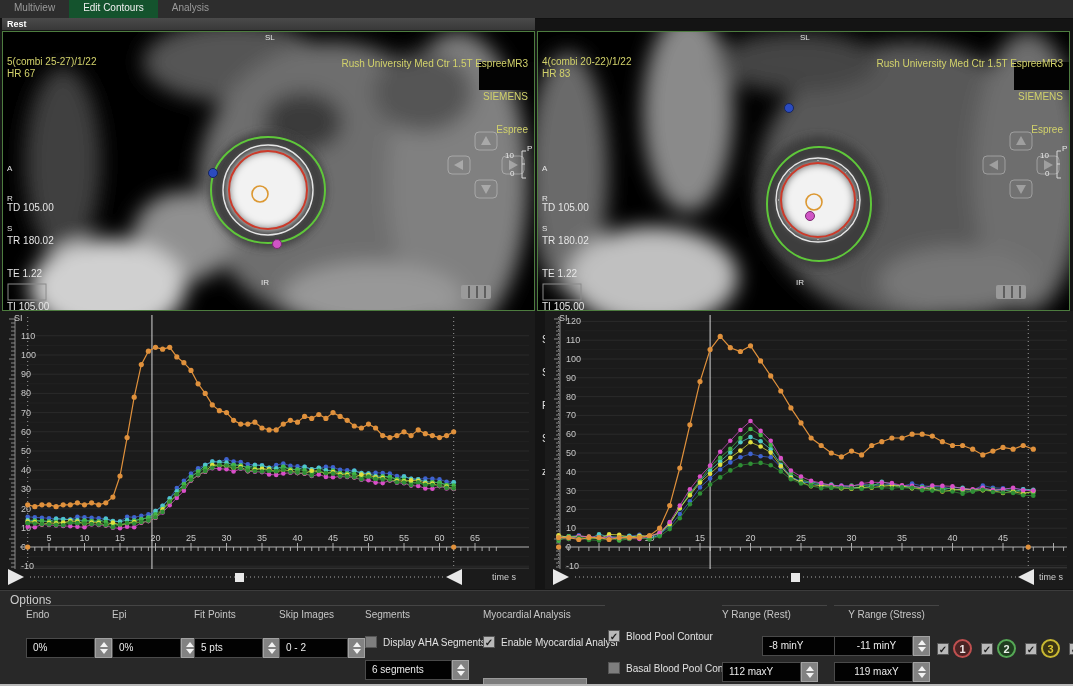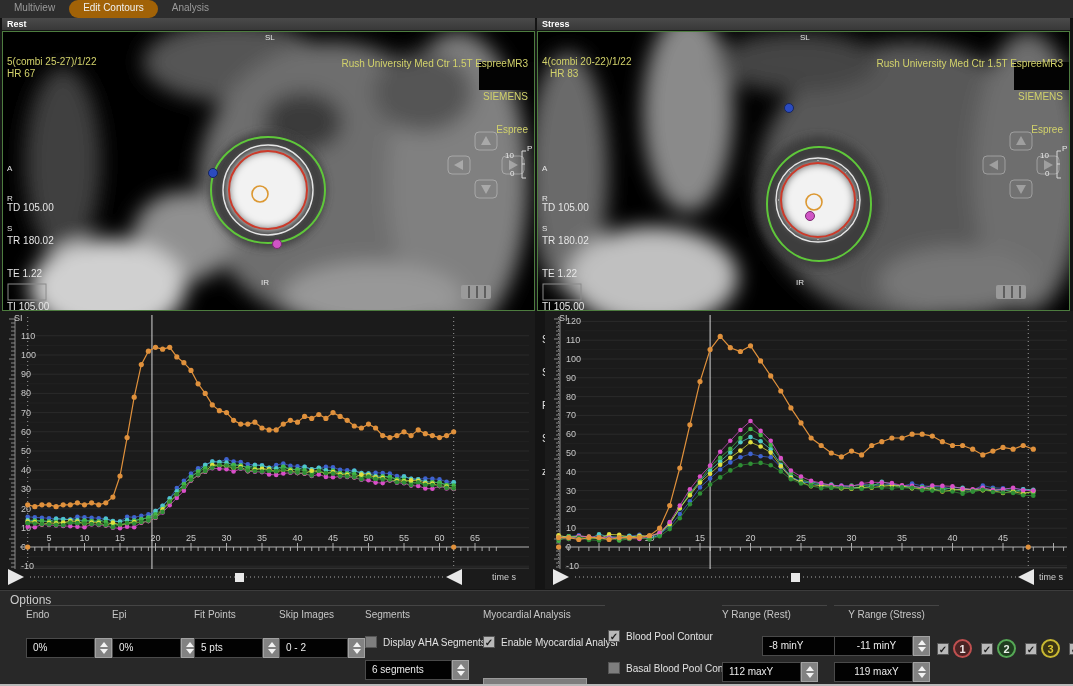--- a/index.html
+++ b/index.html
@@ -2,22 +2,22 @@
 <html><head>
 <meta charset="utf-8">
 <style>
   html,body{margin:0;padding:0;background:#141414;}
   body{width:1073px;height:686px;position:relative;overflow:hidden;
        font-family:"Liberation Sans",sans-serif;color:#ddd;
        border-bottom:2px solid #b9b9b9;box-sizing:border-box;}
   .abs{position:absolute;}
   
   .tabbar{left:0;top:0;width:1073px;height:18px;background:#2d2d2d;border-bottom:1px solid #101010;display:flex;}
-  .tab{padding:2px 14px;font-size:10px;color:#9a9a9a;cursor:default;border-radius:9px;}
-  .tab.active{background:#a16207;color:#f0f0f0;}
+  .tab{padding:2px 14px;font-size:10px;color:#9a9a9a;cursor:default;}
+  .tab.active{background:#14532d;color:#f0f0f0;}
   
   .viewport{top:18px;width:533px;height:293px;}
   .vp-header{height:12px;background:linear-gradient(#4a4a4a,#383838);color:#fff;
              font-size:9px;font-weight:bold;padding:1px 5px 0 5px;box-sizing:border-box;}
   .vp-image{position:absolute;top:13px;left:0;width:531px;height:278px;background:#000;
             border:1px solid #4d7c3f;}
   .vp-image svg{position:absolute;left:0;top:0;}
   .ovl{position:absolute;font-size:10px;line-height:11px;white-space:pre;}
   .yellow{color:#d2d26b;}
   .white-t{color:#e6e6e6;}
@@ -153,21 +153,20 @@
       <div>FOV 292.50x360.00 130x160</div>
       <div>REST 1st PASS PERFUSION</div>
       <div>zoom 2.3/1.0 px/mm (ViewSizeAdjusted)</div>
     </div>
     <div class="ovl orient" style="left:502px;top:119px;">10</div>
     <div class="ovl orient" style="left:507px;top:137px;">0</div>
   </div>
 </div>
 
 <div class="abs viewport" style="left:537px;">
-  <div class="vp-header">Stress</div>
   <div class="vp-image">
     <svg id="mri-stress" width="531" height="278" viewBox="0 0 531 278">
       <rect x="0" y="0" width="531" height="278" fill="#000"></rect>
       <g filter="url(#b9)">
         <ellipse cx="30" cy="140" rx="40" ry="120" fill="#6a6a6a"></ellipse>
         <ellipse cx="150" cy="80" rx="45" ry="100" fill="#8a8a8a"></ellipse>
         <ellipse cx="115" cy="245" rx="85" ry="50" fill="#c0c0c0"></ellipse>
         <ellipse cx="370" cy="150" rx="150" ry="140" fill="#585858"></ellipse>
         <ellipse cx="490" cy="140" rx="55" ry="140" fill="#6e6e6e"></ellipse>
         <ellipse cx="260" cy="30" rx="80" ry="30" fill="#444"></ellipse>
@@ -207,21 +206,21 @@
         </g>
         <rect x="5" y="252" width="38" height="16" fill="none" stroke="#8a8a8a" stroke-width="1"></rect>
         <g>
           <rect x="458" y="253" width="30" height="14" rx="2" fill="#9a9a9a"></rect>
           <line x1="466" y1="254" x2="466" y2="266" stroke="#4a4a4a" stroke-width="1.5"></line>
           <line x1="474" y1="254" x2="474" y2="266" stroke="#4a4a4a" stroke-width="1.5"></line>
           <line x1="482" y1="254" x2="482" y2="266" stroke="#4a4a4a" stroke-width="1.5"></line>
         </g>
       </svg>
     <div class="ovl yellow" style="left:4px;top:24px;">4(combi 20-22)/1/22</div>
-    <div class="ovl yellow" style="left:12px;top:36px;">HR 83</div>
+    <div class="ovl yellow" style="left:4px;top:36px;">HR 83</div>
     <div class="ovl yellow right-al" style="right:6px;top:4px;">
       <div>Rush University Med Ctr 1.5T EspreeMR3</div>
       <div>SIEMENS</div>
       <div>Espree</div>
     </div>
     <div class="ovl orient" style="left:4px;top:112px;">
       <div>A</div>
       <div>R</div>
       <div>S</div>
     </div>

